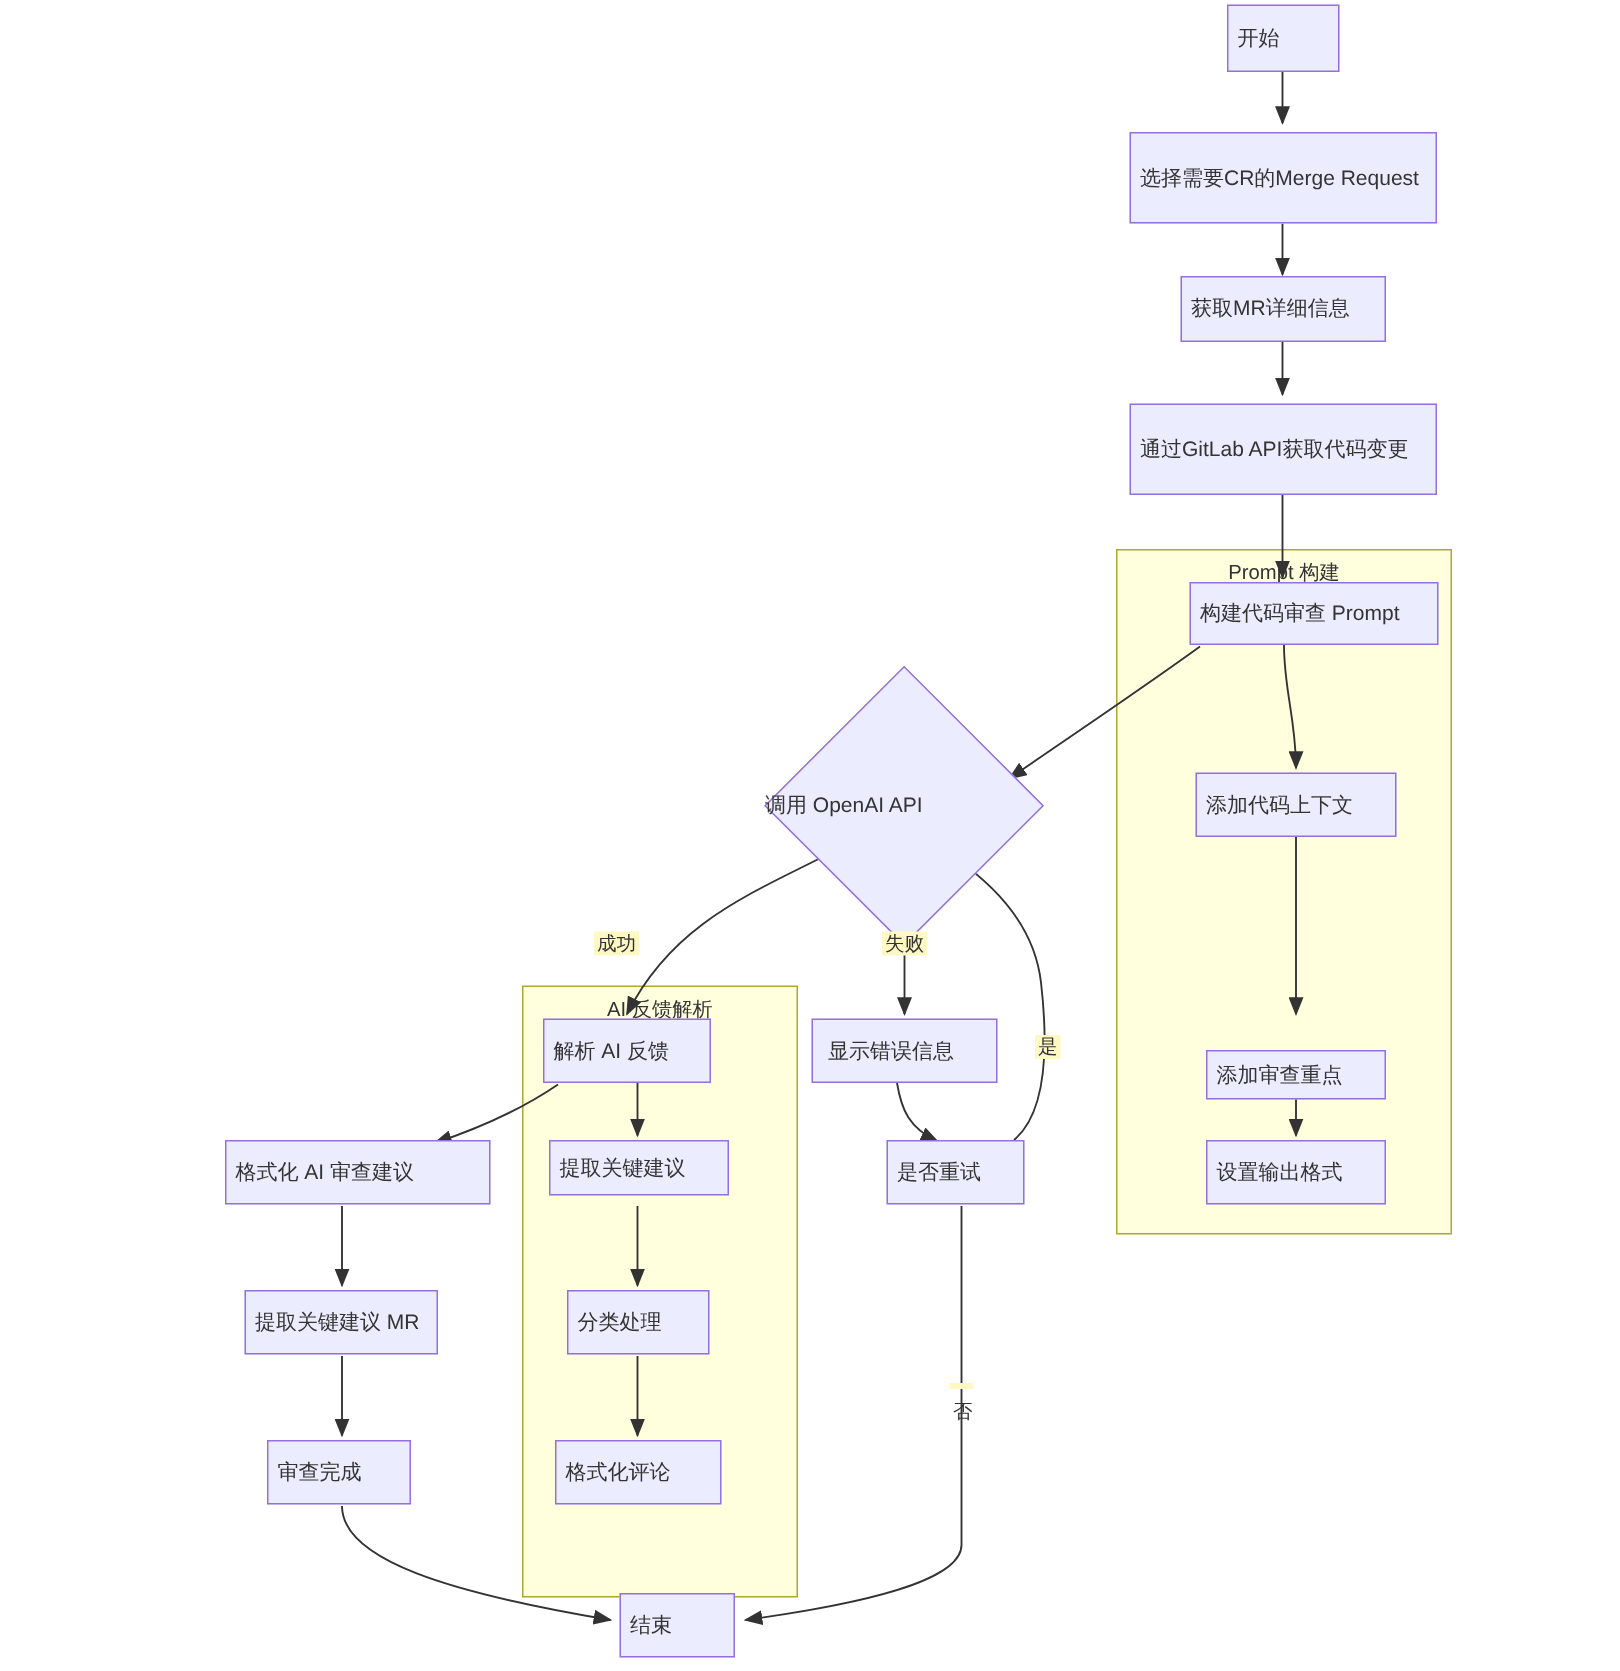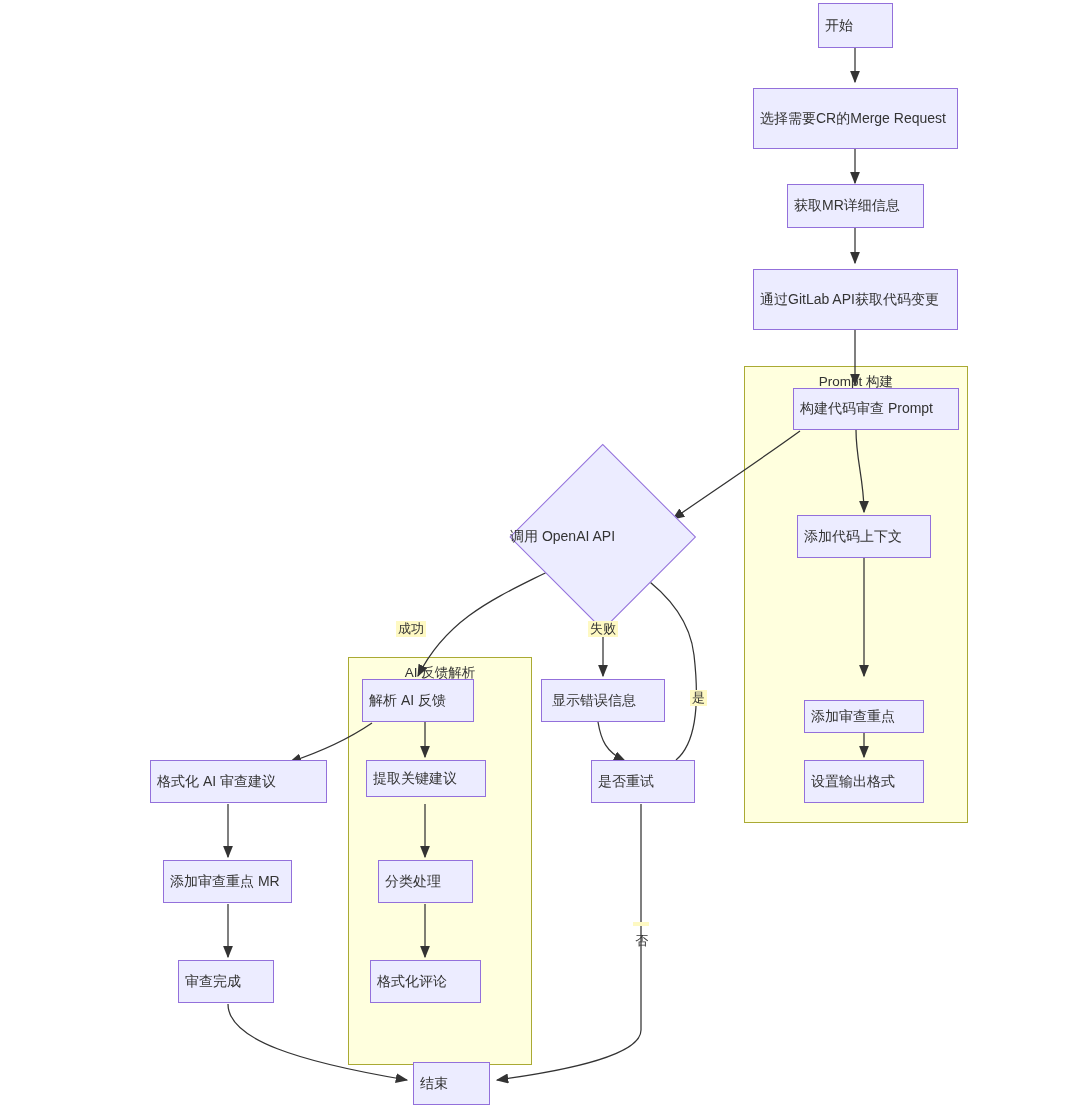--- a/index.html
+++ b/index.html
@@ -220,32 +220,32 @@
 
   <div class="node" style="left:370px; top:960px; width:111px; height:43px;">
     <span>格式化评论</span>
   </div>
 
   <div class="node" style="left:150px; top:760px; width:177px; height:43px;">
     <span>格式化 AI 审查建议</span>
   </div>
 
   <div class="node" style="left:163px; top:860px; width:129px; height:43px;">
-    <span>添加审查重点 MR</span>
+    <span>提取关键建议 MR</span>
   </div>
 
   <div class="node" style="left:178px; top:960px; width:96px; height:43px;">
     <span>审查完成</span>
   </div>
 
   <div class="node" style="left:541px; top:679px; width:124px; height:43px;padding-left:10px;">
     <span>显示错误信息</span>
   </div>
 
-  <div class="node" style="left:591px; top:760px; width:104px; height:43px;">
+  <div class="node" style="left:591px; top:760px; width:92px; height:43px;">
     <span>是否重试</span>
   </div>
 
   <div class="node" style="left:413px; top:1062px; width:77px; height:43px;">
     <span>结束</span>
   </div>
 
   <div class="edge-label" style="left:396px; top:621px;"><span>成功</span></div>
 
   <div class="edge-label" style="left:588px; top:621px;"><span>失败</span></div>

